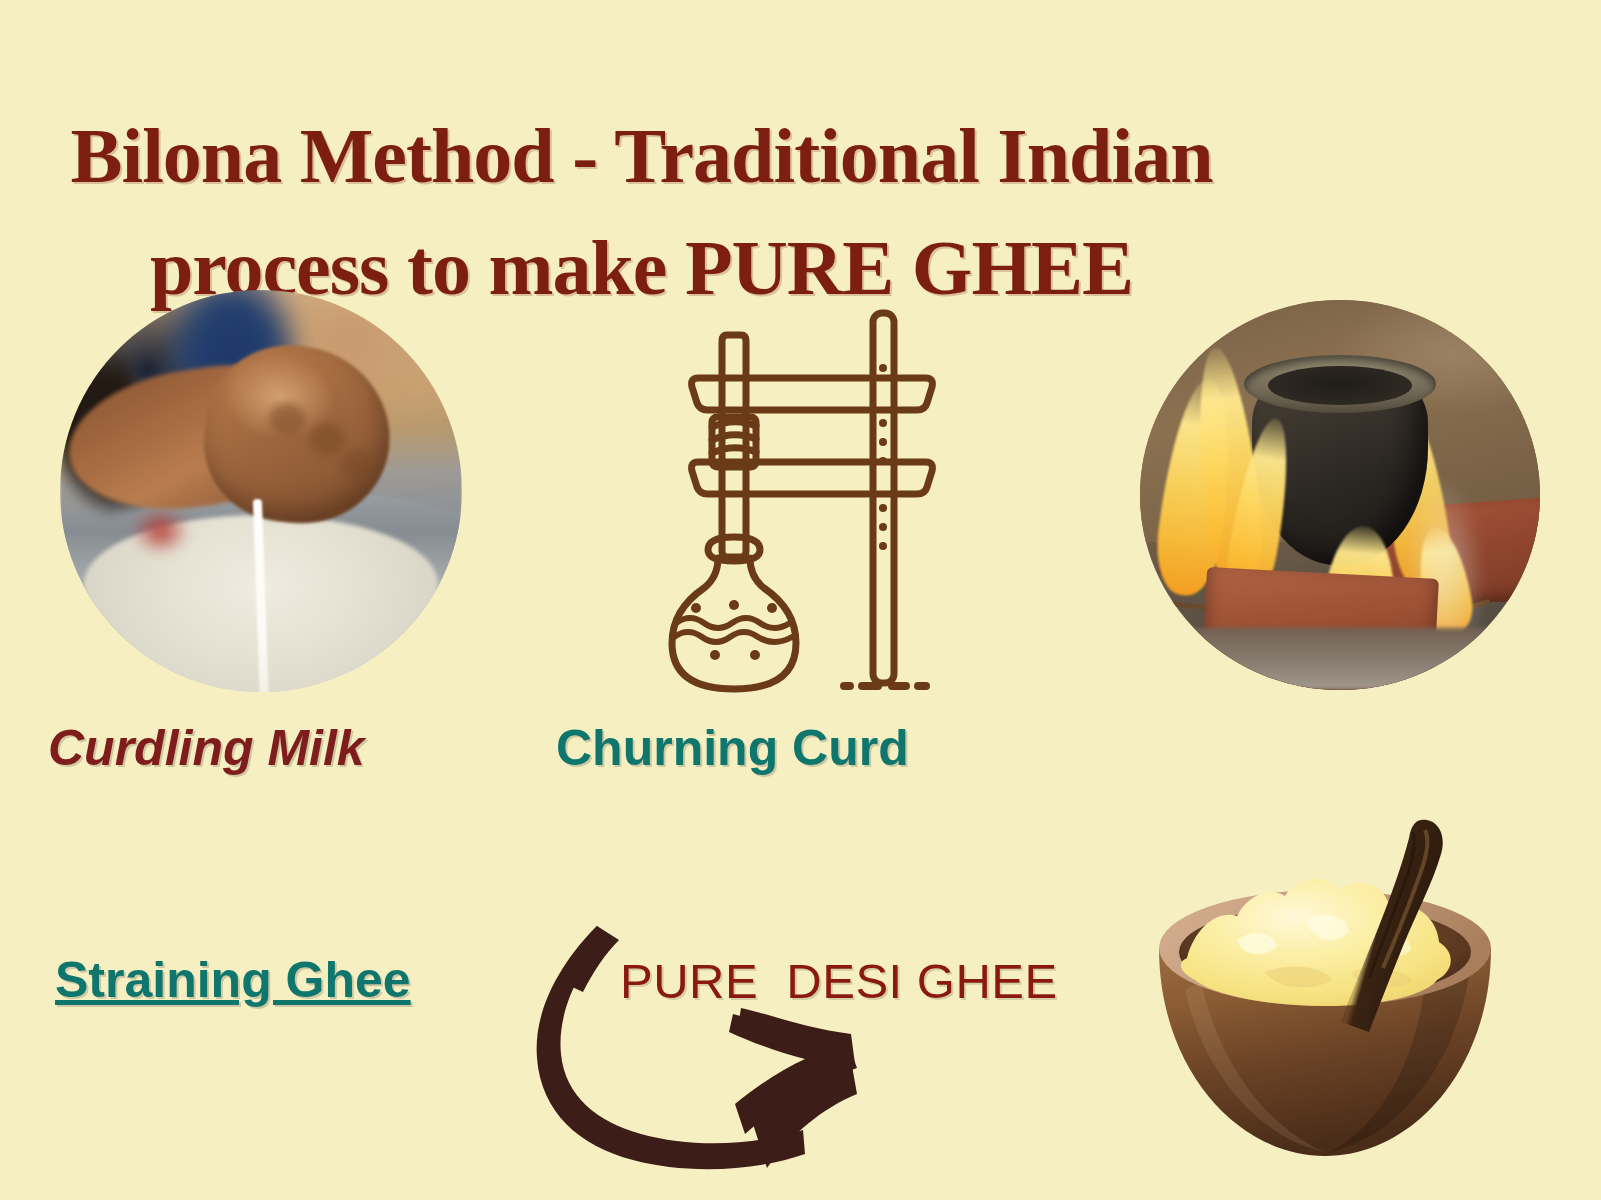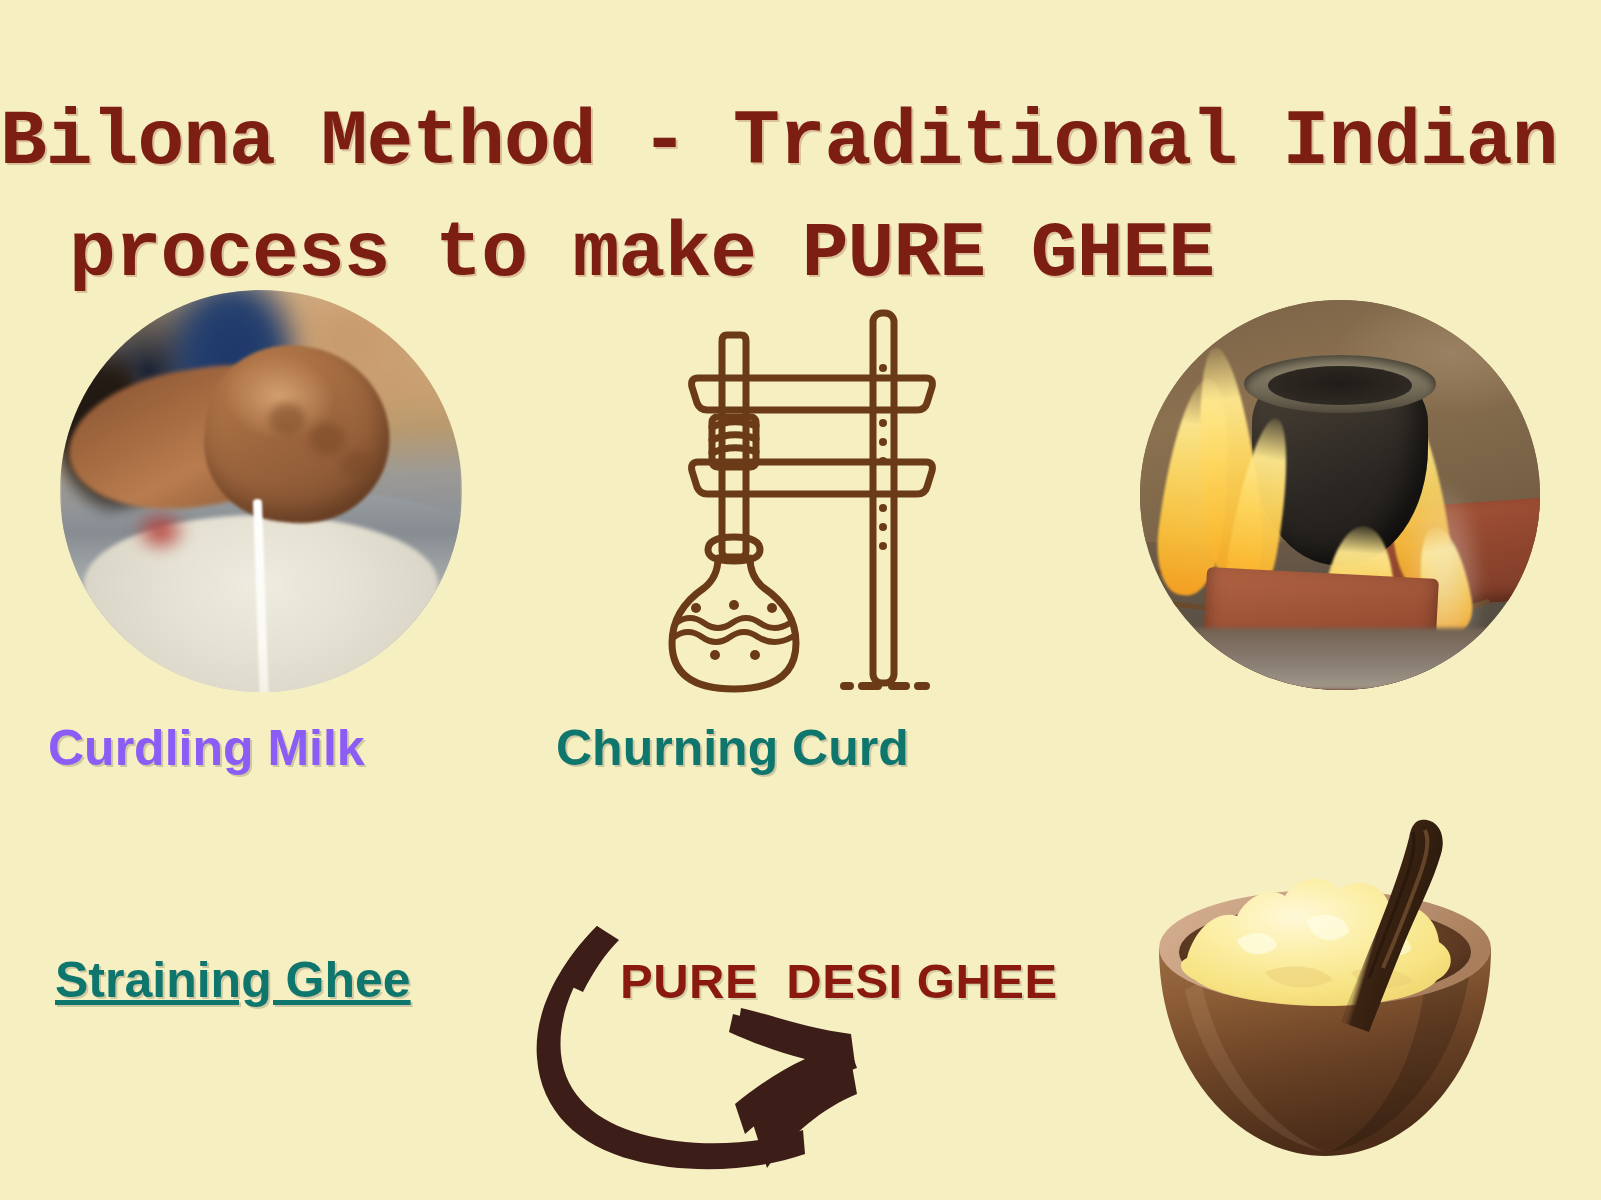--- a/index.html
+++ b/index.html
@@ -18,25 +18,25 @@
     width: 1601px;
     height: 1200px;
     background: #F6EFC2;
     overflow: hidden;
   }
 
   
   .title {
     position: absolute;
     left: 0;
-    top: 34px;
+    top: 48px;
     width: 1283px;
     text-align: center;
     color: #7C1E12;
-    font-family: Liberation Mono, monospace;
+    font-family: Liberation Serif, serif;
     font-weight: bold;
     font-size: 78px;
     line-height: 112px;
     letter-spacing: -1px;
     text-shadow: 2px 2px 0 rgba(124,30,18,0.22);
   }
   .title .line { display: block; white-space: nowrap; }
 
   
   .circle-photo {
@@ -220,33 +220,33 @@
   
   .step-label {
     position: absolute;
     font-family: "Liberation Sans", sans-serif;
     font-weight: bold;
     font-size: 50px;
     line-height: 60px;
     white-space: nowrap;
     text-shadow: 2px 2px 0 rgba(0,0,0,0.16);
   }
-  .label-red   { color: #8b5cf6; }
+  .label-red   { color: #7f1d1d; font-style: italic; }
   .label-brown { color: #0f766e; }
 
   #label-curdling { left: 48px;   top: 718px; }
   #label-churning { left: 556px;  top: 718px; }
   #label-heating  { left: 1100px; top: 718px; }
   #label-straining{ left: 55px;   top: 950px; text-decoration: underline; }
 
   #label-pure-desi-ghee {
     position: absolute;
     left: 620px; top: 952px;
     font-family: "Liberation Sans", sans-serif;
-    font-weight: bold;
+    font-weight: normal;
     font-size: 49px;
     line-height: 58px;
     color: #8A1A10;
     white-space: pre;
     letter-spacing: 0.5px;
     text-shadow: 2px 2px 0 rgba(0,0,0,0.14);
   }
 
   
   #curved-arrow {

